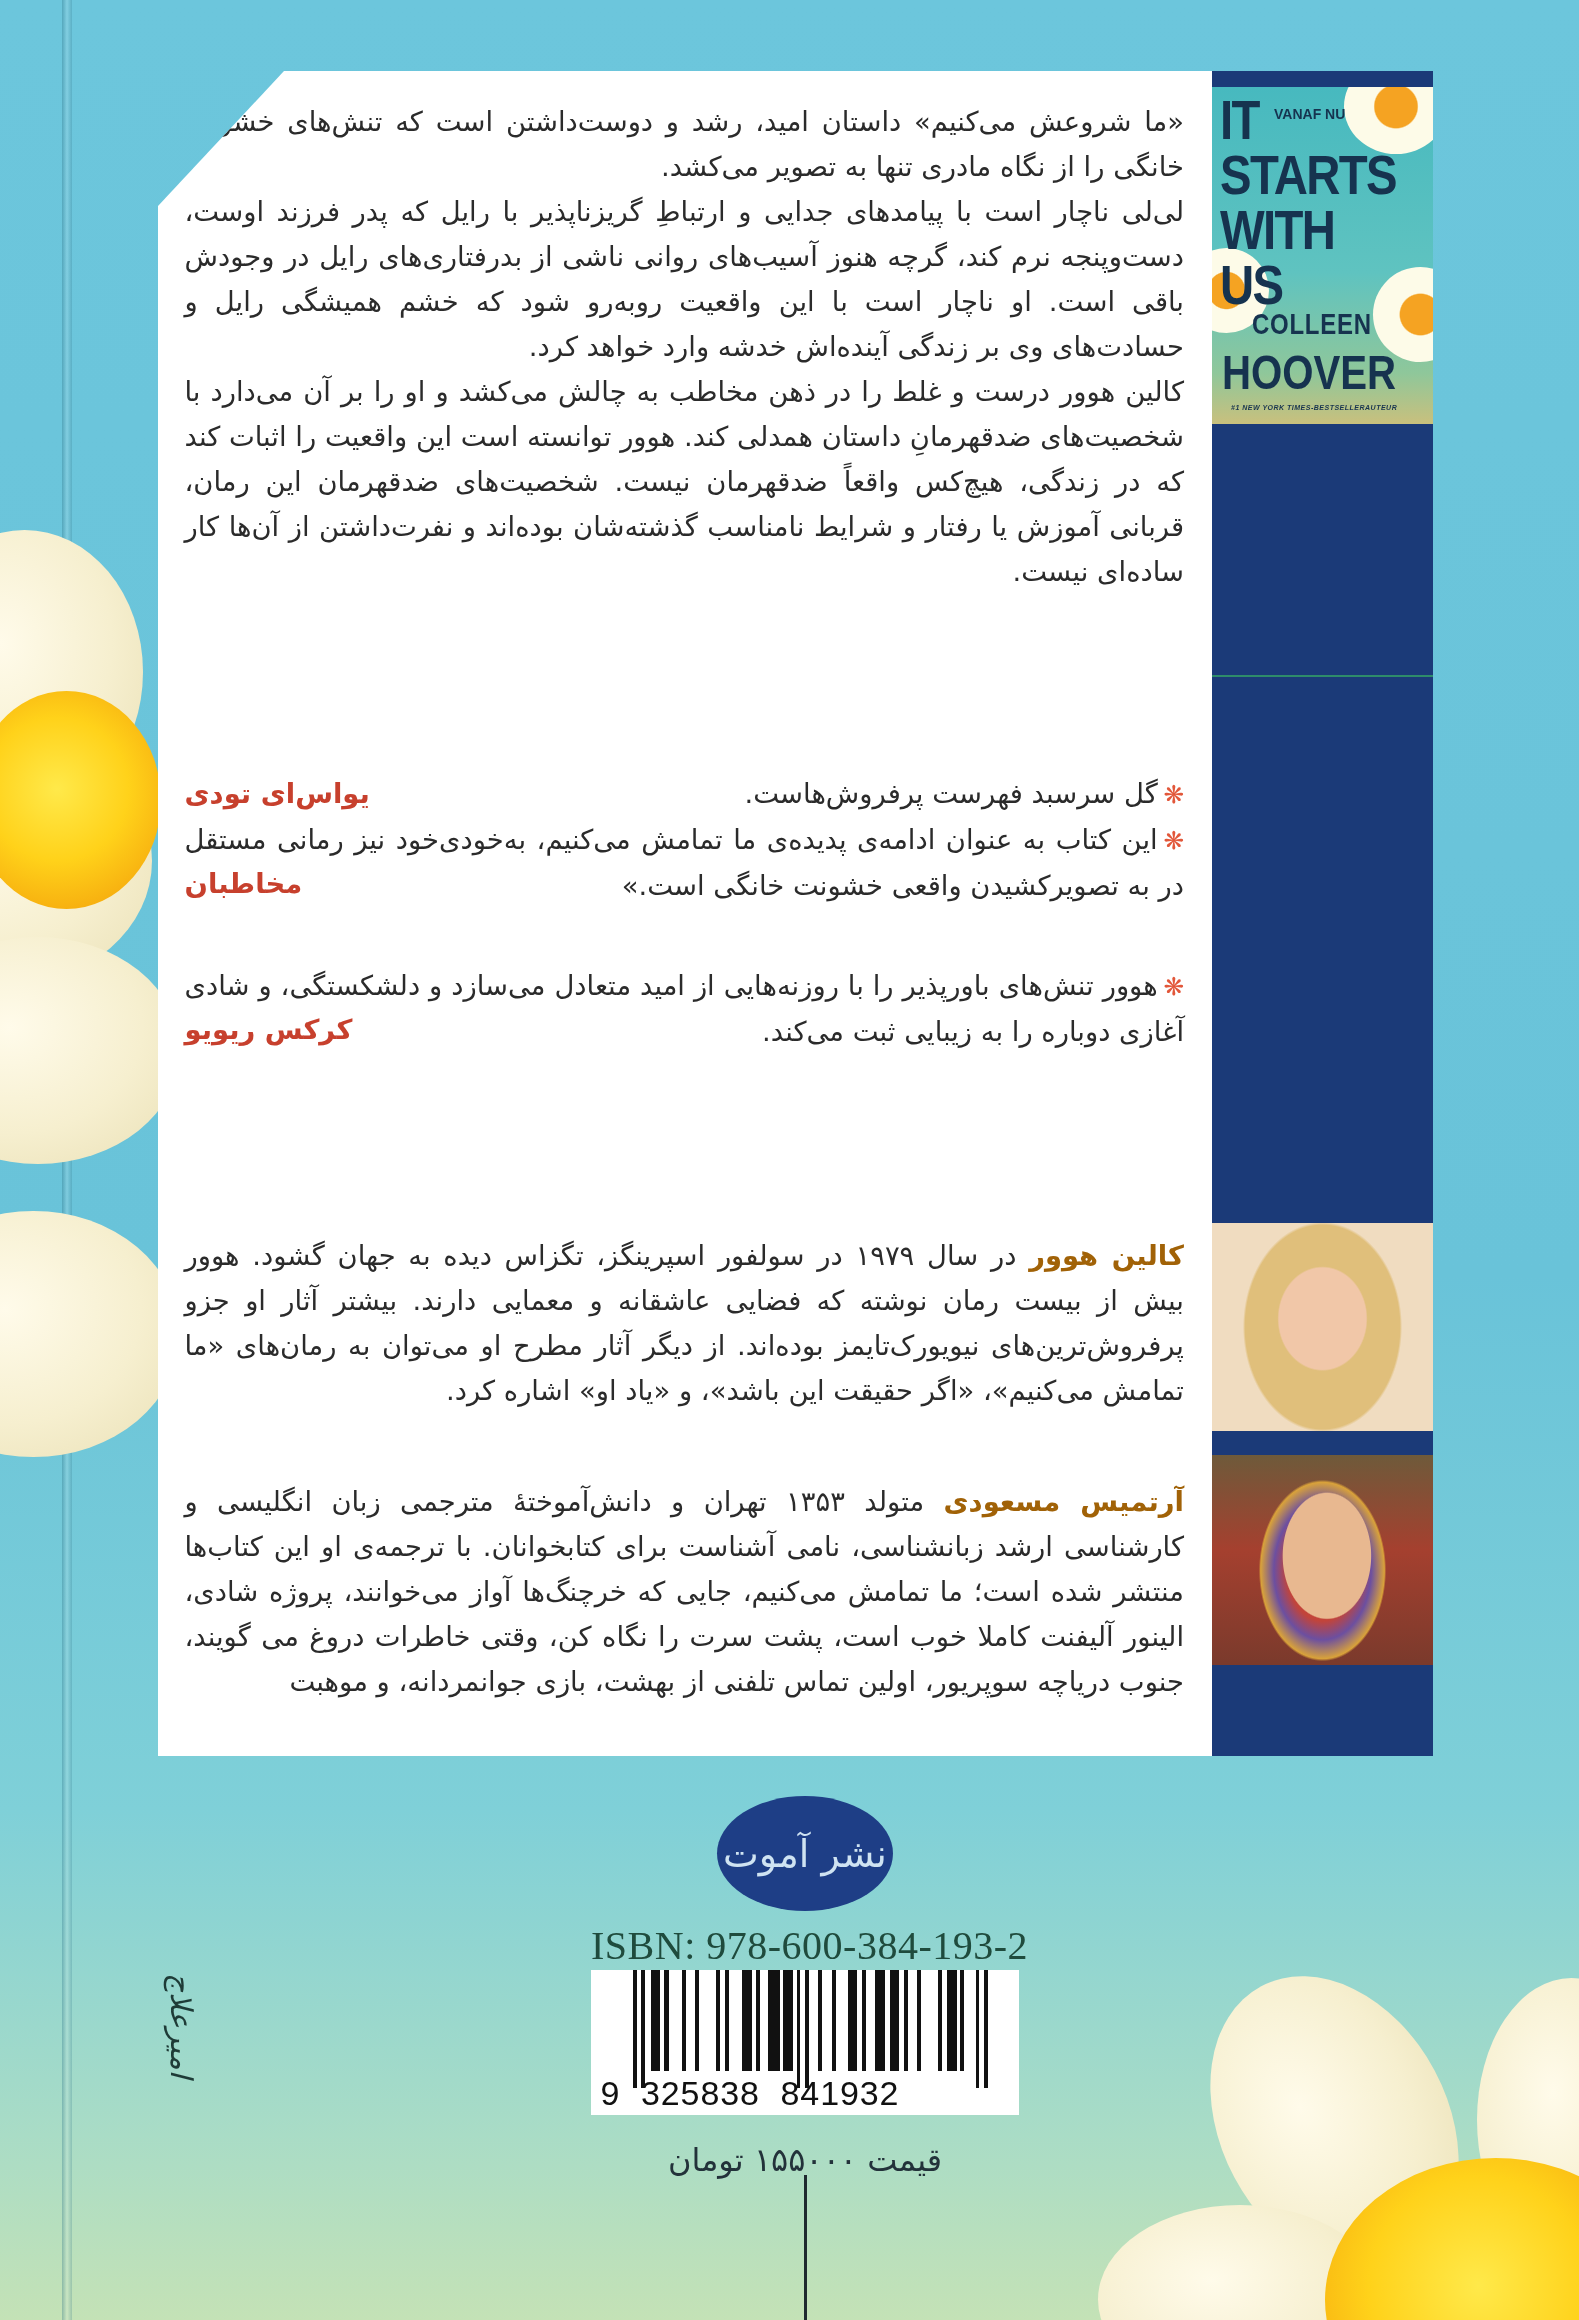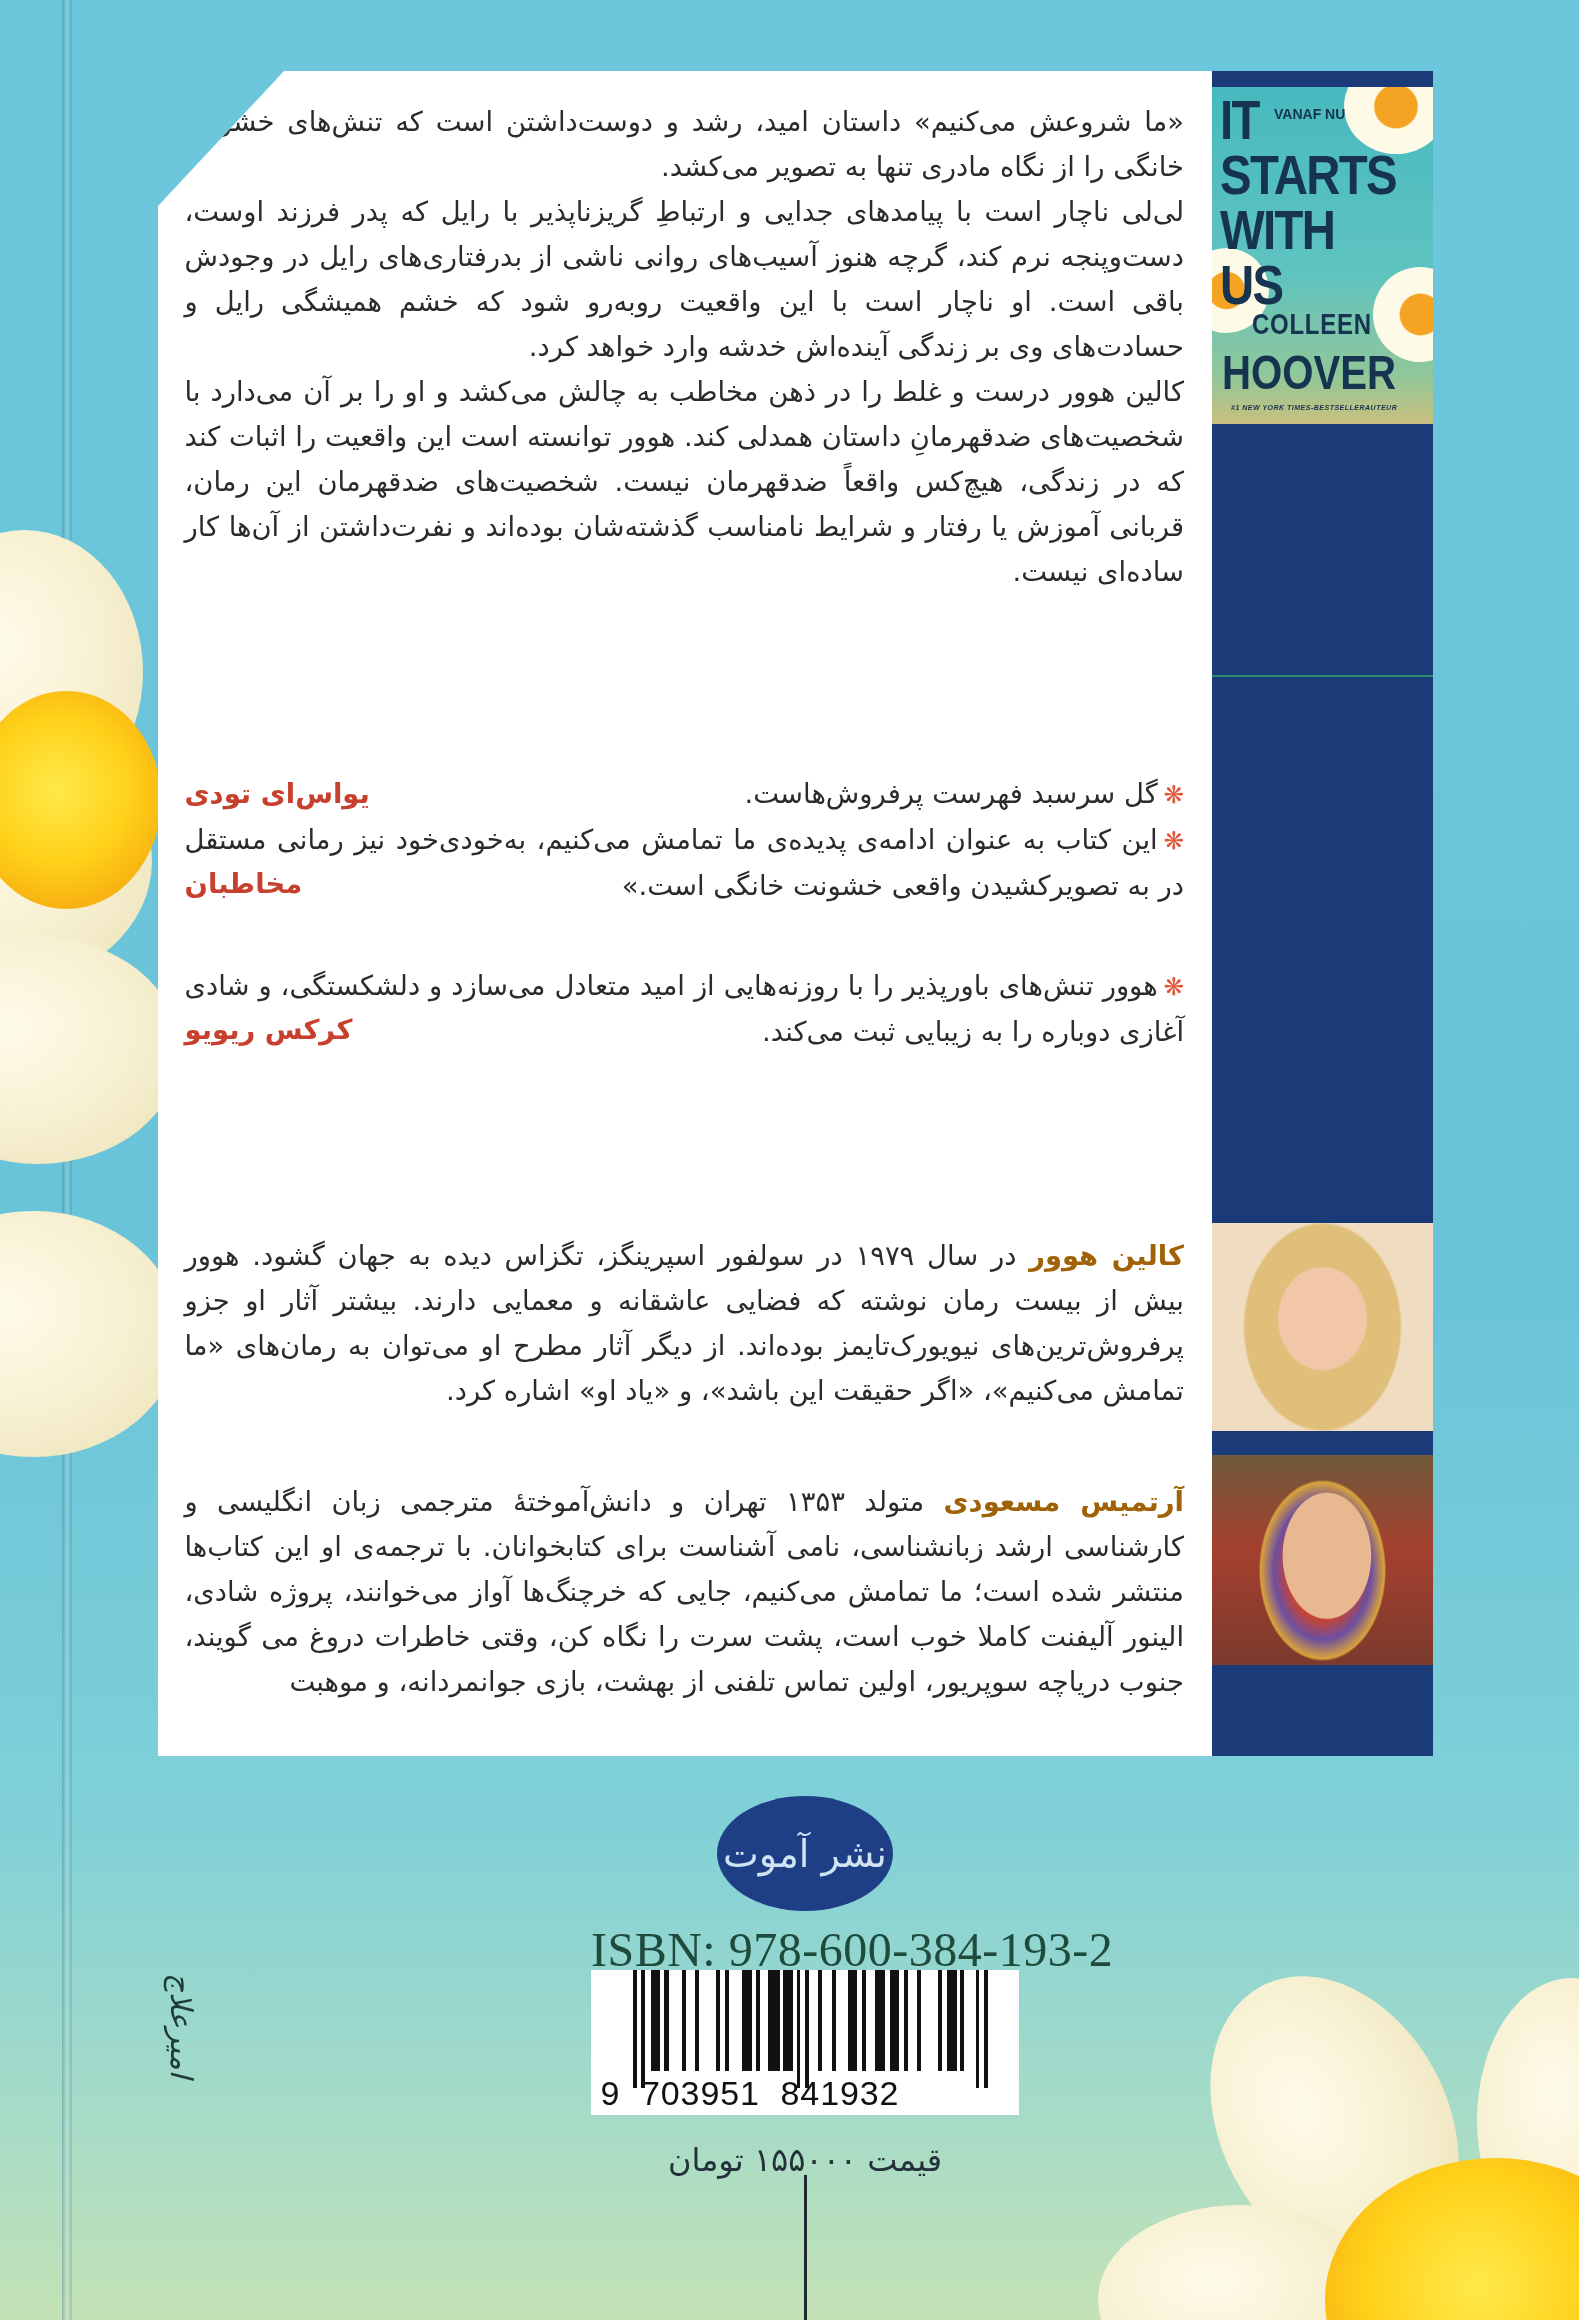--- a/index.html
+++ b/index.html
@@ -43,21 +43,21 @@
   .cflower { position: absolute; border-radius: 50%; background: radial-gradient(circle, #f5a322 0 30%, #fdfbe8 32% 100%); }
   .divider-line { position: absolute; left: 0; top: 604px; width: 221px; height: 1.9px; background: #2e8c6a; }
   .author-photo { position: absolute; left: 0; top: 1152px; width: 221px; height: 208px;
     background: radial-gradient(ellipse 34% 42% at 50% 46%, #f1c7a8 0 58%, transparent 60%), radial-gradient(ellipse 50% 70% at 50% 50%, #e0bf7b 0 70%, transparent 72%), #f0dcc0; }
   .translator-photo { position: absolute; left: 0; top: 1384px; width: 221px; height: 210px;
     background: radial-gradient(ellipse 22% 33% at 52% 48%, #e8b890 0 90%, transparent 92%), radial-gradient(ellipse 40% 60% at 50% 55%, #c2443a 0 40%, #6c4fa0 55%, #d9a23a 70%, transparent 72%), linear-gradient(180deg, #6e5a3a 0%, #a5402f 45%, #7a3a2c 100%); }
 
   
   .logo { position: absolute; left: 717px; top: 1796px; width: 176px; height: 115px; border-radius: 50%; background: #1e3e86;
     display: flex; align-items: center; justify-content: center; color: #cfe3f2; font-size: 38px; direction: rtl; }
-  .isbn { position: absolute; left: 591px; top: 1922px; font-family: "Liberation Serif", serif; color: #1f4b3d; font-size: 48px; letter-spacing: 0.5px; }
+  .isbn { position: absolute; left: 591px; top: 1922px; font-family: "Liberation Serif", serif; color: #1f4b3d; font-size: 40px; letter-spacing: 0.5px; }
   .barcode { position: absolute; left: 591px; top: 1970px; width: 428px; height: 145px; background: #fff; }
   .bars { position: absolute; left: 42px; top: 0; width: 360px; height: 101px; display: flex; align-items: flex-start; }
   .bars span { display: block; background: #111; height: 101px; }
   .barcode-digits { position: absolute; left: 9.5px; top: 104px; font-family: "Liberation Sans", sans-serif; font-size: 34px; color: #111; letter-spacing: 0.9px; white-space: pre; }
   .price { position: absolute; left: 644px; top: 2141px; width: 322px; text-align: center; direction: rtl; color: #23323a; font-size: 32px; }
   .bottom-line { position: absolute; left: 804px; top: 2175px; width: 2.8px; height: 146px; background: #1f2a2f; }
   .signature { position: absolute; left: 151px; top: 1973px; transform: rotate(90deg); transform-origin: left top; color: #1e3b37;
     font-family: "DejaVu Serif", serif; font-size: 30px; font-style: italic; direction: rtl; white-space: nowrap; left: 199px; }
 </style>
 </head>
@@ -160,20 +160,20 @@
     <span style="width:9.5px;margin-right:4.7px"></span>
       <span style="width:9.5px;margin-right:4.7px"></span>
     <span style="width:3.8px;margin-right:9.5px"></span>
       <span style="width:3.8px;margin-right:17px"></span>
     <span style="width:4.7px;margin-right:4.7px"></span>
       <span style="width:9.5px;margin-right:3.8px"></span>
     <span style="width:3.8px;margin-right:11.4px"></span>
       <span style="width:3.8px;margin-right:4.7px;height:118px"></span>
     <span style="width:3.8px;height:118px"></span>
   </div>
-  <div class="barcode-digits">9  703951  841932</div>
+  <div class="barcode-digits">9  325838  841932</div>
 </div>
 
 <div class="price">قیمت ۱۵۵۰۰۰ تومان</div>
 <div class="bottom-line"></div>
 
 <div class="signature">امیرعلاج</div>
 
 
 </body></html>

